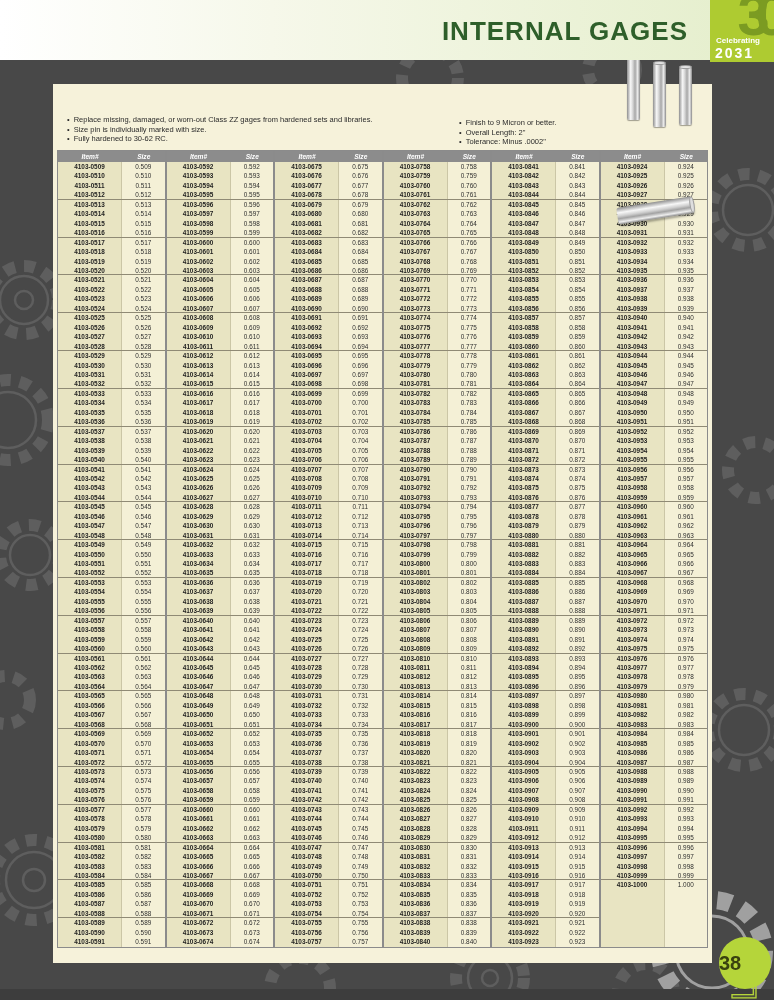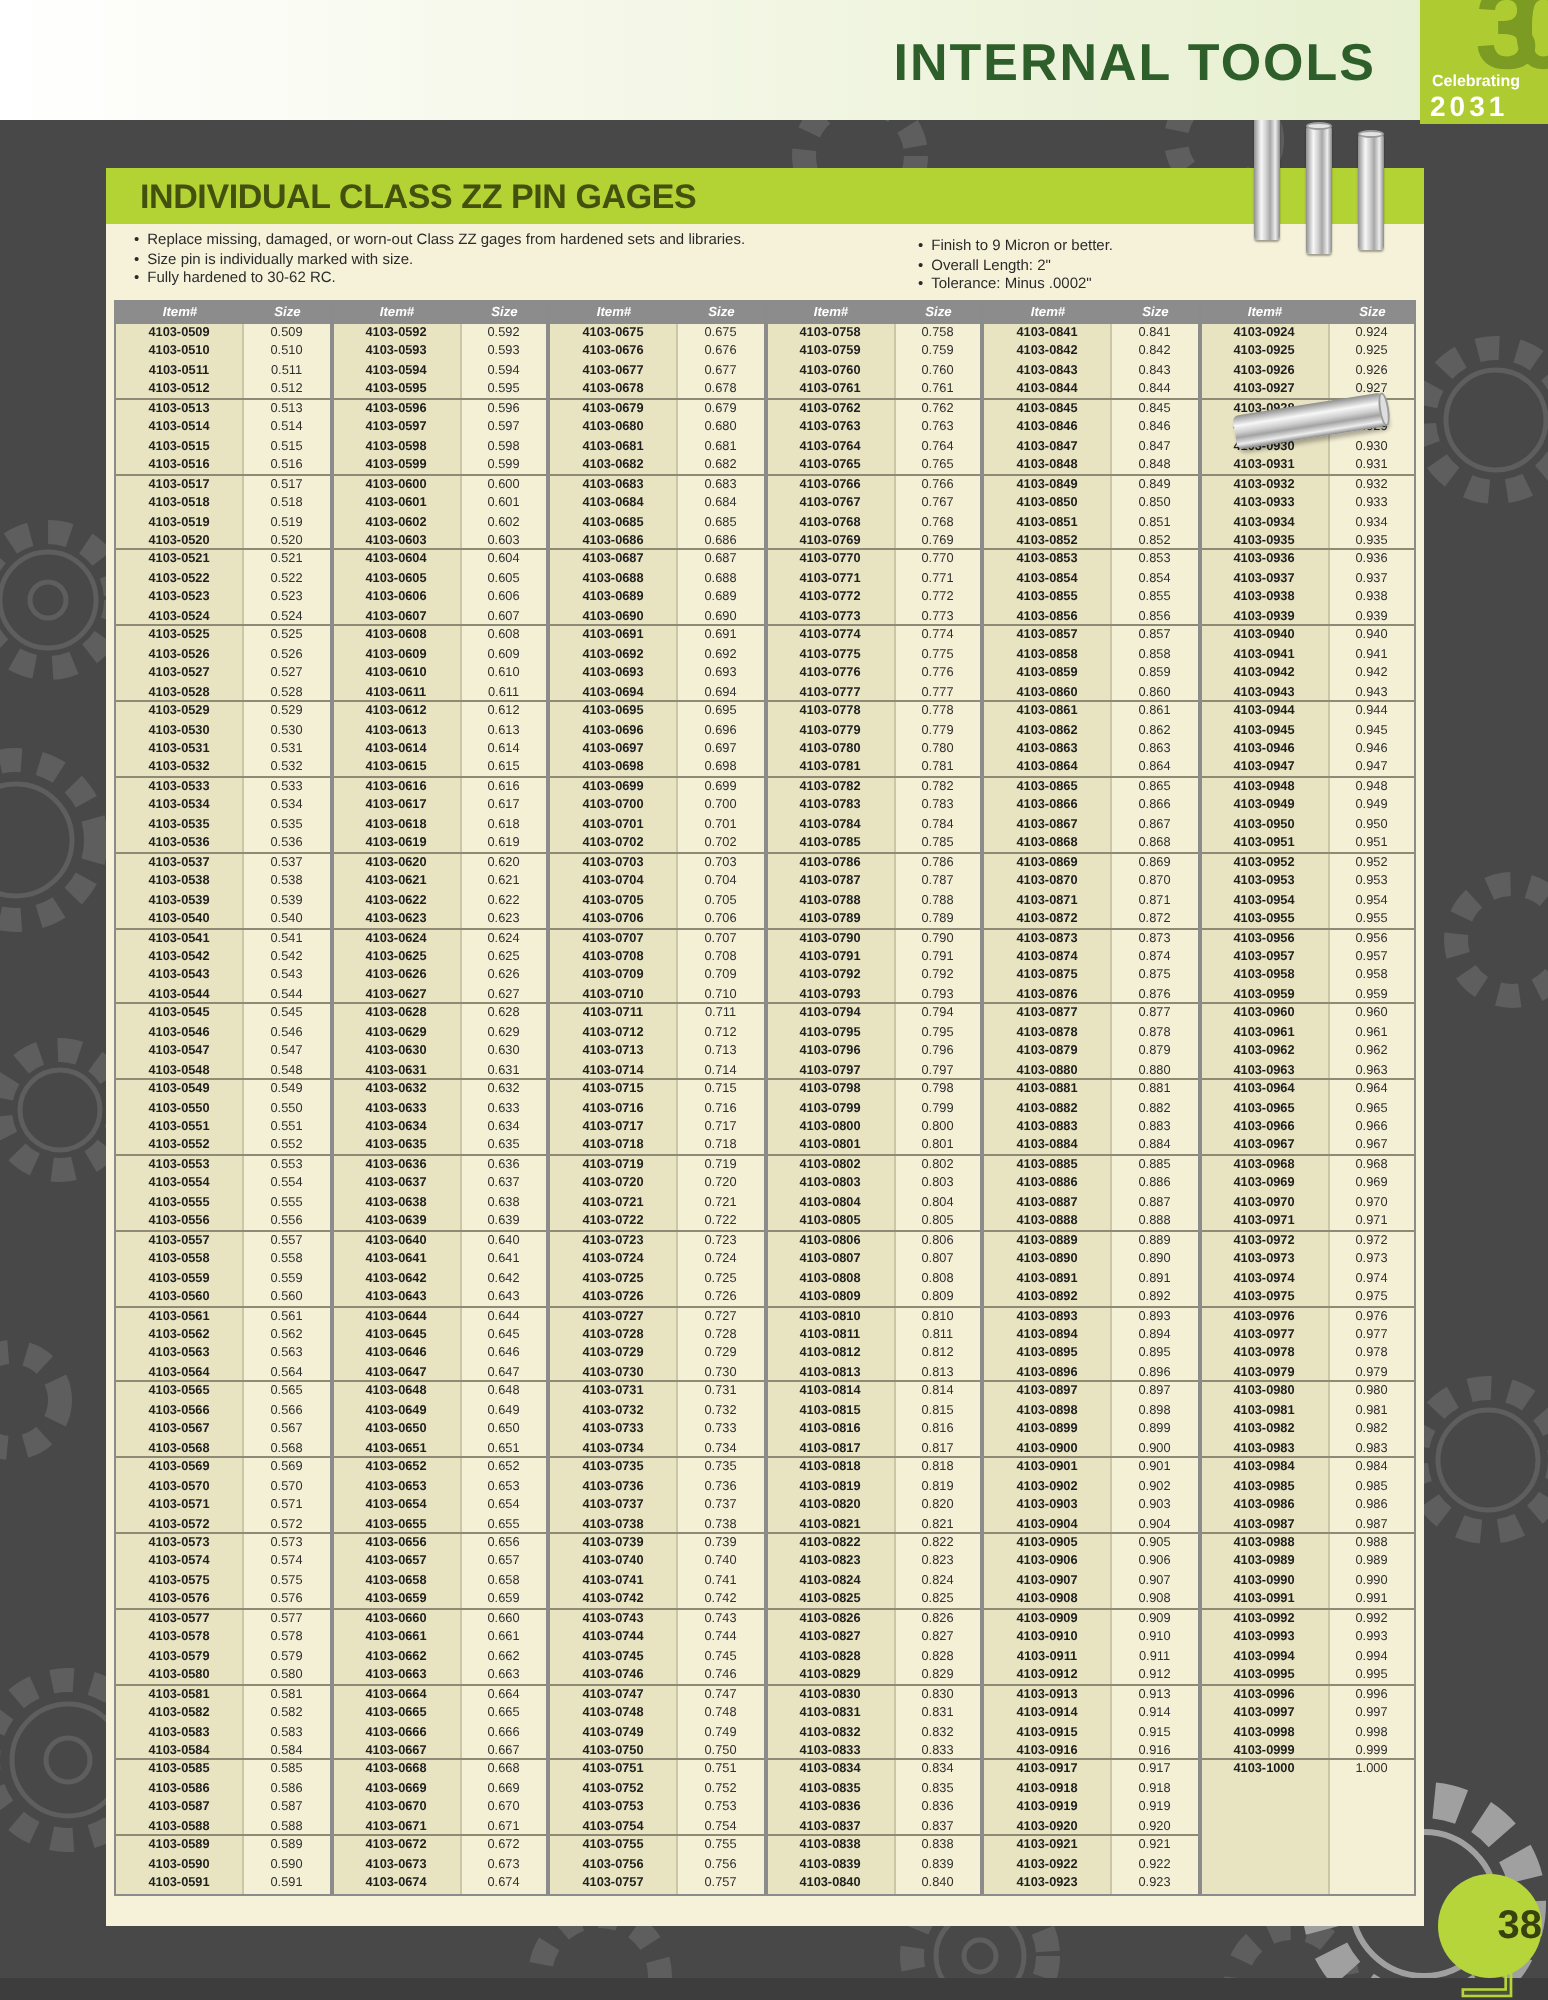--- a/index.html
+++ b/index.html
@@ -58,21 +58,21 @@
   .fill .fsz{flex:1;background:#f4f0d6;}
   
   .side-text{position:absolute;right:10px;bottom:44px;transform-origin:bottom right;
              transform:rotate(-90deg);white-space:nowrap;z-index:2;
              font-size:35px;letter-spacing:1px;color:#b5d53a;}
   @supports (-webkit-text-stroke:1px #000){
     .side-text{color:rgba(181,213,58,0.12);-webkit-text-stroke:1.3px #b5d53a;}
   }
   
   .page-badge{position:absolute;left:719px;top:937px;width:52px;height:52px;border-radius:50%;
-              background:#b5d53a;z-index:4;text-align:right;line-height:52px;
+              background:#b5d53a;z-index:4;text-align:left;line-height:52px;
               font-size:20px;font-weight:bold;color:#39420f;}
 </style>
 </head>
 <body>
 
 <svg id="gears" width="774" height="1000" viewBox="0 0 774 1000">
   <g fill="none" stroke="#5e5e5e">
     <g stroke-width="12" stroke-dasharray="11 9">
       <circle cx="24" cy="300" r="34"></circle>
         <circle cx="8" cy="420" r="40"></circle>
@@ -103,37 +103,34 @@
   </g>
   <g fill="none" stroke="#a0a0a0">
     <circle cx="712" cy="952" r="52" stroke-width="18" stroke-dasharray="14 11"></circle>
     <circle cx="712" cy="952" r="36" stroke-width="3"></circle>
   </g>
 </svg>
 
 <div class="bottom-strip"></div>
 
 <header class="topbar">
-  <h1>INTERNAL TOOLS</h1>
+  <h1>INTERNAL GAGES</h1>
 </header>
 
 <div class="logo">
   <div class="logo-num">30</div>
   <div class="logo-celebrating">Celebrating</div>
   <div class="logo-year">2031</div>
 </div>
 
 <div class="side-text">PRECISION MEASURING TOOLS</div>
 
 <div class="page-badge">38</div>
 
 <main class="page">
-  <div class="section-bar">
-    <h2>INDIVIDUAL CLASS ZZ PIN GAGES</h2>
-  </div>
   <ul class="bullets" id="bullets-left">
       <li>Replace missing, damaged, or worn-out Class ZZ gages from hardened sets and libraries.</li>
       <li>Size pin is individually marked with size.</li>
       <li>Fully hardened to 30-62 RC.</li>
     </ul>
   <ul class="bullets" id="bullets-right">
       <li>Finish to 9 Micron or better.</li>
       <li>Overall Length: 2"</li>
       <li>Tolerance: Minus .0002"</li>
     </ul>

